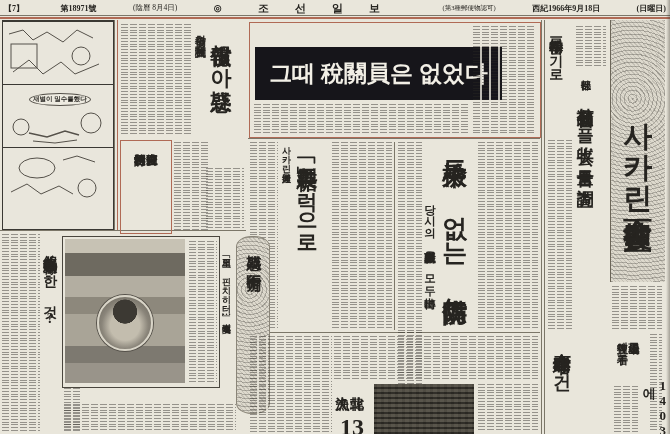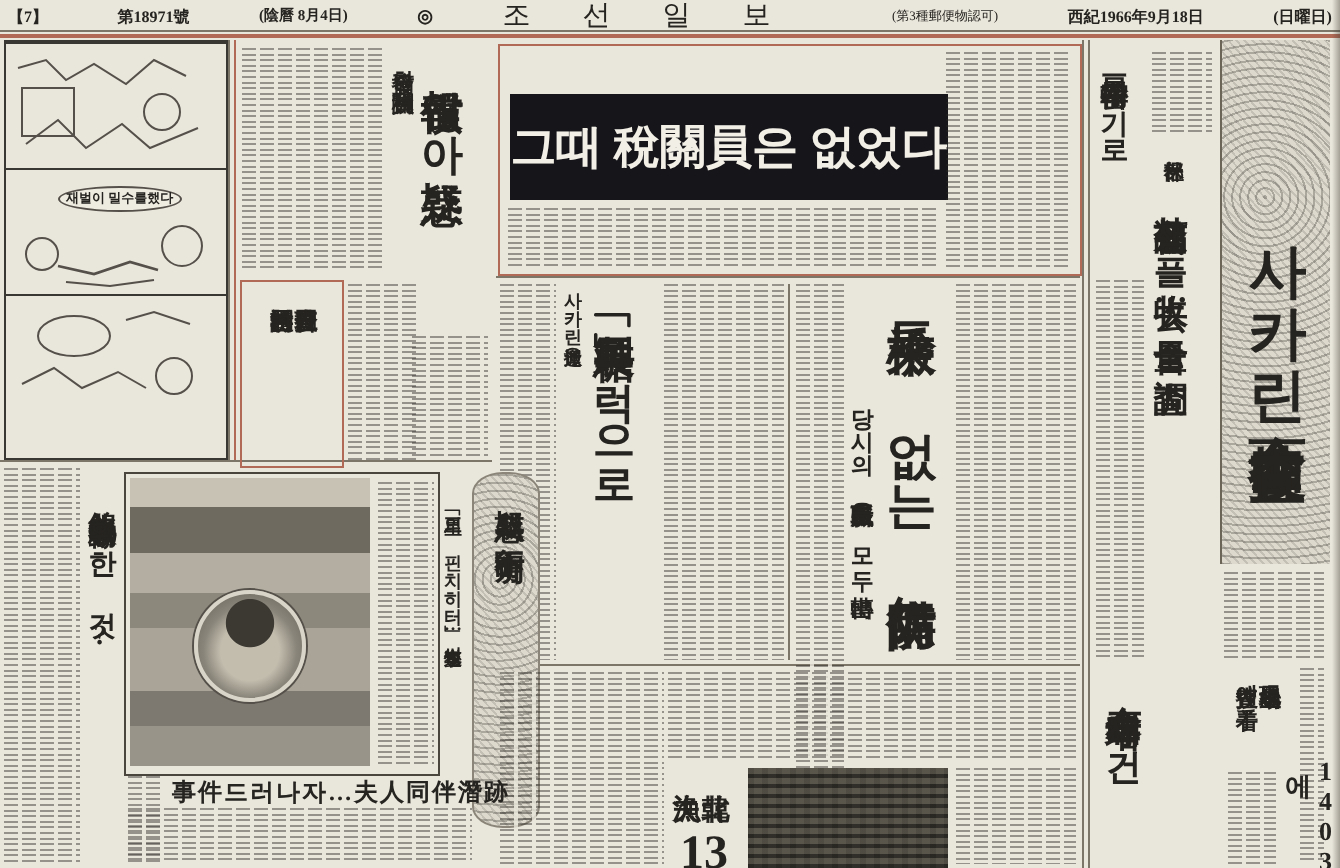--- a/index.html
+++ b/index.html
@@ -68,23 +68,23 @@
   .edge{background:linear-gradient(90deg, rgba(60,55,46,0) 0, rgba(60,55,46,.4) 100%);}
 </style>
 </head>
 <body>
 
 <div id="page">
 
   <div class="abs hdr" style="left:0;top:0;width:670px;height:15px;">
     <span>【7】</span>
     <span>第18971號</span>
-    <span style="font-weight:bold;font-size:7.5px;">(陰曆 8月4日)</span>
+    <span style="font-weight:normal;font-size:7.5px;">(陰曆 8月4日)</span>
     <span style="font-size:9px;">◎</span>
-    <span style="font-size:14px;letter-spacing:26px;font-weight:400;">조선일보</span>
+    <span style="font-size:11px;letter-spacing:26px;font-weight:700;">조선일보</span>
     <span style="font-weight:normal;font-size:6.5px;">(第3種郵便物認可)</span>
     <span>西紀1966年9月18日</span>
     <span>(日曜日)</span>
   </div>
   <div class="abs rule" style="left:0;top:15px;width:670px;height:1px;"></div>
   <div class="abs red" style="left:0;top:17px;width:670px;height:1.5px;"></div>
   <div class="abs edge" style="left:666px;top:0;width:4px;height:434px;"></div>
 
   <div class="abs comic" style="left:2px;top:20px;width:110px;height:208px;">
     <div class="panel" style="height:62px;">
@@ -129,21 +129,21 @@
   <div class="abs redbox subbox-lines" style="left:120px;top:140px;width:50px;height:92px;justify-content:center;">
     <div class="v" style="font-size:11.5px;font-weight:bold;padding-top:4px;">
       <div>合同捜査班</div>
       <div>體制再檢討</div>
     </div>
   </div>
   <div class="abs vt" style="left:174px;top:142px;width:34px;height:88px;"></div>
   <div class="abs vt" style="left:206px;top:168px;width:38px;height:60px;"></div>
 
   <div class="abs redbox" style="left:249px;top:22px;width:290px;height:114px;"></div>
-  <div class="abs blackbox" style="left:255px;top:47px;width:219px;height:53px;font-size:23px;">그때 稅關員은 없었다</div>
+  <div class="abs blackbox" style="left:255px;top:47px;width:247px;height:53px;font-size:23px;">그때 稅關員은 없었다</div>
   <div class="abs vt" style="left:473px;top:26px;width:62px;height:108px;"></div>
   <div class="abs vt" style="left:254px;top:104px;width:214px;height:30px;"></div>
 
   <div class="abs v hl" style="left:548px;top:26px;font-size:14px;">三星密輸계기로</div>
   <div class="abs vt" style="left:548px;top:140px;width:24px;height:190px;"></div>
   <div class="abs vt" style="left:576px;top:26px;width:30px;height:42px;"></div>
   <div class="abs v kicker" style="left:580px;top:72px;font-size:10px;">保社部</div>
   <div class="abs v hl" style="left:576px;top:94px;font-size:17px;">甘類食品샘플收去…含量등調査</div>
   <div class="abs v hl" style="left:552px;top:338px;font-size:18px;">金山寺石塔재건</div>
 
@@ -175,21 +175,20 @@
 
   <div class="abs vt" style="left:2px;top:234px;width:38px;height:198px;"></div>
   <div class="abs v hl" style="left:42px;top:244px;font-size:14px;">錦北化學稼動위한 것?</div>
 
   <div class="abs" style="left:62px;top:236px;width:156px;height:150px;border:1px solid #4a463e;">
     <div class="abs house" style="left:2px;top:2px;width:120px;height:144px;"></div>
     <div class="abs portrait" style="left:34px;top:58px;width:52px;height:52px;"></div>
     <div class="abs vt" style="left:126px;top:4px;width:28px;height:142px;"></div>
   </div>
   <div class="abs v" style="left:221px;top:252px;font-size:9px;font-weight:bold;">「三星의 핀치히터」…李逸燮씨</div>
-  <div class="abs hl" style="left:86px;top:388px;font-size:12px;white-space:nowrap;">事件드러나자…夫人同伴潛跡</div>
   <div class="abs vt" style="left:64px;top:404px;width:172px;height:28px;"></div>
   <div class="abs vt" style="left:64px;top:388px;width:18px;height:44px;"></div>
 
   <div class="abs vt" style="left:250px;top:336px;width:82px;height:96px;"></div>
   <div class="abs vt" style="left:334px;top:336px;width:204px;height:44px;"></div>
   <div class="abs v" style="left:334px;top:386px;font-size:14px;font-weight:900;">
     <div>北韓</div>
     <div>漁夫</div>
   </div>
   <div class="abs" style="left:340px;top:414px;font-size:24px;font-weight:900;">13</div>

